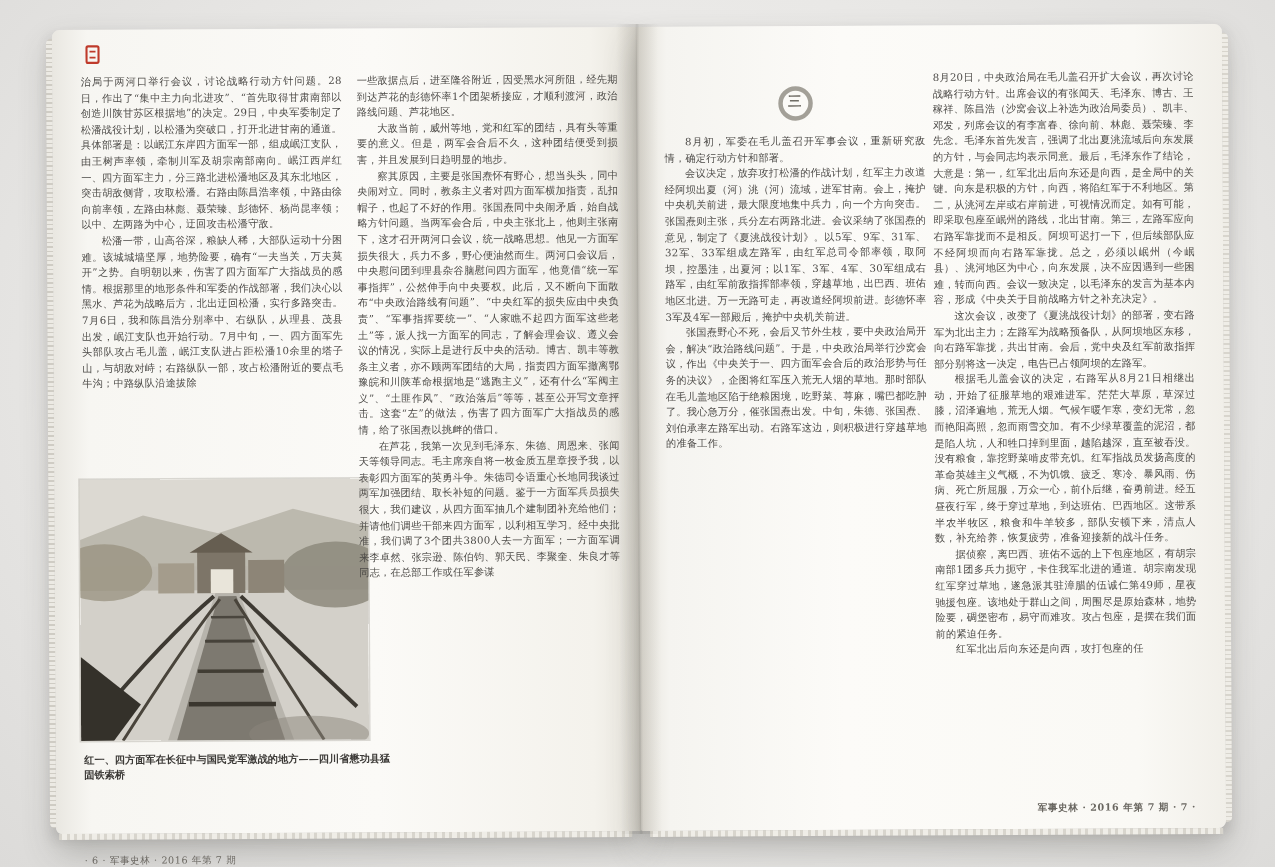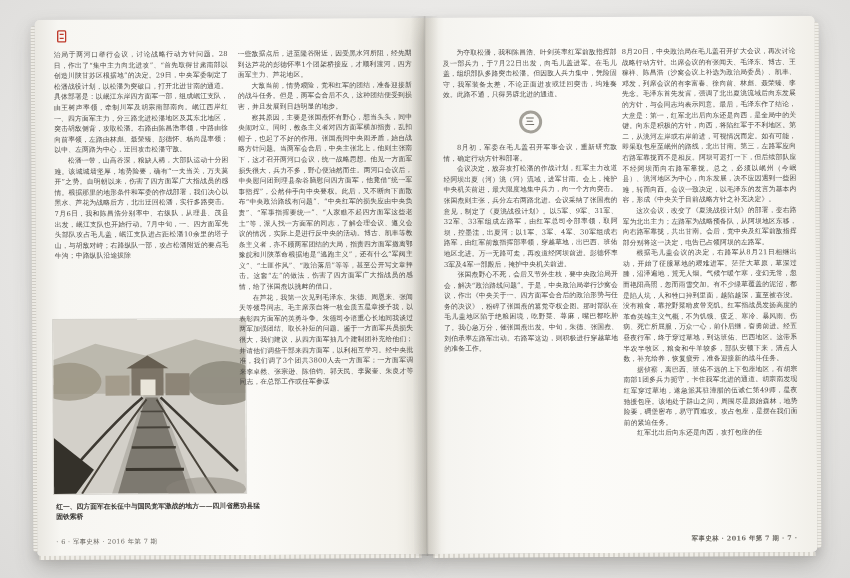--- a/index.html
+++ b/index.html
@@ -30,21 +30,21 @@
   .colL2{left:203px;top:30px;width:174px;height:482px;}
   .colR1{left:18px;top:30px;width:174px;height:482px;}
   .colR2{left:197px;top:30px;width:174px;height:482px;}
   .rubric{position:absolute;left:22px;top:8px;width:10px;height:13px;}
   .photo{position:absolute;left:17px;top:300px;width:192px;height:174px;
     box-shadow:0 0 0 1px rgba(120,115,105,.25);}
   .photo svg{display:block;width:100%;height:100%;}
   .caption{position:absolute;left:19px;top:482px;width:204px;color:#3c3a37;
     font-weight:bold;font-size:6.8px;line-height:1.5;text-align:justify;}
   .pfoot{position:absolute;top:518px;font-size:6.4px;color:#6a6761;letter-spacing:.4px;}
-  .pfoot-left{left:19px;}
+  .pfoot-left{left:19px;margin-top:32px;}
   .pfoot-right{right:20px;text-align:left;font-weight:bold;}
   .divider{display:flex;justify-content:center;margin:10px 0 9px 0;}
   .marker{width:17px;height:17px;border-radius:50%;border:3px solid #a3a098;display:flex;
     align-items:center;justify-content:center;color:#706d66;font-size:9px;font-weight:bold;
     background:#fbfaf7;}
 </style>
 </head>
 <body>
 
 <div class="scene">
@@ -93,41 +93,40 @@
           <polygon points="0,118 40,150 22,174 0,174" fill="#34312a"></polygon>
           <ellipse cx="152" cy="170" rx="40" ry="12" fill="#8b867b" opacity=".5"></ellipse>
         </svg>
       </div>
 
       <div class="caption">红一、四方面军在长征中与国民党军激战的地方——四川省懋功县猛固铁索桥</div>
 
       <div class="pfoot pfoot-left">· 6 ·  军事史林 · 2016 年第 7 期</div>
 
       <div class="col colL2">
-        <p class="cont">一些敌据点后，进至隆谷附近，因受黑水河所阻，经先期到达芦花的彭德怀率1个团架桥接应，才顺利渡河，四方面军主力、芦花地区。</p>
-        <p>大敌当前，情势艰险，党和红军的团结，准备迎接新的战斗任务。但是，两军会合后不久，这种团结便受到损害，并且发展到日趋明显的地步。</p>
+        <p class="cont">一些敌据点后，进至隆谷附近，因受黑水河所阻，经先期到达芦花的彭德怀率1个团架桥接应，才顺利渡河，政治路线问题、芦花地区。</p>
+        <p>大敌当前，威州等地，党和红军的团结，具有头等重要的意义。但是，两军会合后不久，这种团结便受到损害，并且发展到日趋明显的地步。</p>
         <p>察其原因，主要是张国焘怀有野心，想当头头，同中央闹对立。同时，教条主义者对四方面军横加指责，乱扣帽子，也起了不好的作用。张国焘同中央闹矛盾，始自战略方针问题。当两军会合后，中央主张北上，他则主张南下，这才召开两河口会议，统一战略思想。他见一方面军损失很大，兵力不多，野心便油然而生。两河口会议后，中央慰问团到理县杂谷脑慰问四方面军，他竟借“统一军事指挥”，公然伸手向中央要权。此后，又不断向下面散布“中央政治路线有问题”、“中央红军的损失应由中央负责”、“军事指挥要统一”、“人家瞧不起四方面军这些老土”等，派人找一方面军的同志，了解会理会议、遵义会议的情况，实际上是进行反中央的活动。博古、凯丰等教条主义者，亦不顾两军团结的大局，指责四方面军撤离鄂豫皖和川陕革命根据地是“逃跑主义”，还有什么“军阀主义”、“土匪作风”、“政治落后”等等，甚至公开写文章抨击。这套“左”的做法，伤害了四方面军广大指战员的感情，给了张国焘以挑衅的借口。</p>
         <p>在芦花，我第一次见到毛泽东、朱德、周恩来、张闻天等领导同志。毛主席亲自将一枚金质五星章授予我，以表彰四方面军的英勇斗争。朱德司令语重心长地同我谈过两军加强团结、取长补短的问题。鉴于一方面军兵员损失很大，我们建议，从四方面军抽几个建制团补充给他们；并请他们调些干部来四方面军，以利相互学习。经中央批准，我们调了3个团共3800人去一方面军；一方面军调来李卓然、张宗逊、陈伯钧、郭天民、李聚奎、朱良才等同志，在总部工作或任军参谋</p>
       </div>
     </div>
 
     <div class="page page-right">
       <div class="edge edge-right"></div>
       <div class="edge edge-bottom" style="right:2px;left:auto;"></div>
 
       <div class="col colR1">
-        <p>为夺取松潘，我和陈昌浩、叶剑英率红军前敌指挥部及一部兵力，于7月22日出发，向毛儿盖进军。在毛儿盖，组织部队多路突击松潘。但因敌人兵力集中，凭险固守，我军装备太差，不论正面进攻或迂回突击，均难奏效。此路不通，只得另辟北进的通道。</p>
         <div class="divider">
           <span class="marker">
             <span>三</span>
           </span>
         </div>
         <p>8月初，军委在毛儿盖召开军事会议，重新研究敌情，确定行动方针和部署。</p>
         <p>会议决定，放弃攻打松潘的作战计划，红军主力改道经阿坝出夏（河）洮（河）流域，进军甘南。会上，掩护中央机关前进，最大限度地集中兵力，向一个方向突击。张国焘则主张，兵分左右两路北进。会议采纳了张国焘的意见，制定了《夏洮战役计划》。以5军、9军、31军、32军、33军组成左路军，由红军总司令部率领，取阿坝，控墨洼，出夏河；以1军、3军、4军、30军组成右路军，由红军前敌指挥部率领，穿越草地，出巴西、班佑地区北进。万一无路可走，再改道经阿坝前进。彭德怀率3军及4军一部殿后，掩护中央机关前进。</p>
-        <p>张国焘野心不死，会后又节外生枝，要中央政治局开会，解决“政治路线问题”。于是，中央政治局举行沙窝会议，作出《中央关于一、四方面军会合后的政治形势与任务的决议》，粉碎了张国焘的篡党夺权企图。那时部队在毛儿盖地区陷于绝粮困境，吃野菜、荨麻，嘴巴都吃肿了。我心急万分，催张国焘出发。中旬，朱德、张国焘、刘伯承率左路军出动。右路军这边，则积极进行穿越草地的准备工作。</p>
+        <p>张国焘野心不死，会后又节外生枝，要中央政治局开会，解决“政治路线问题”。于是，中央政治局举行沙窝会议，作出《中央关于一、四方面军会合后的政治形势与任务的决议》，企图将红军压入荒无人烟的草地。那时部队在毛儿盖地区陷于绝粮困境，吃野菜、荨麻，嘴巴都吃肿了。我心急万分，催张国焘出发。中旬，朱德、张国焘、刘伯承率左路军出动。右路军这边，则积极进行穿越草地的准备工作。</p>
       </div>
 
       <div class="col colR2">
         <p class="cont">8月20日，中央政治局在毛儿盖召开扩大会议，再次讨论战略行动方针。出席会议的有张闻天、毛泽东、博古、王稼祥、陈昌浩（沙窝会议上补选为政治局委员）、凯丰、邓发，列席会议的有李富春、徐向前、林彪、聂荣臻、李先念。毛泽东首先发言，强调了北出夏洮流域后向东发展的方针，与会同志均表示同意。最后，毛泽东作了结论，大意是：第一，红军北出后向东还是向西，是全局中的关键。向东是积极的方针，向西，将陷红军于不利地区。第二，从洮河左岸或右岸前进，可视情况而定。如有可能，即采取包座至岷州的路线，北出甘南。第三，左路军应向右路军靠拢而不是相反。阿坝可迟打一下，但后续部队应不经阿坝而向右路军靠拢。总之，必须以岷州（今岷县）、洮河地区为中心，向东发展，决不应因遇到一些困难，转而向西。会议一致决定，以毛泽东的发言为基本内容，形成《中央关于目前战略方针之补充决定》。</p>
         <p>这次会议，改变了《夏洮战役计划》的部署，变右路军为北出主力；左路军为战略预备队，从阿坝地区东移，向右路军靠拢，共出甘南。会后，党中央及红军前敌指挥部分别将这一决定，电告已占领阿坝的左路军。</p>
         <p>根据毛儿盖会议的决定，右路军从8月21日相继出动，开始了征服草地的艰难进军。茫茫大草原，草深过膝，沼泽遍地，荒无人烟。气候乍暖乍寒，变幻无常，忽而艳阳高照，忽而雨雪交加。有不少绿草覆盖的泥沼，都是陷人坑，人和牲口掉到里面，越陷越深，直至被吞没。没有粮食，靠挖野菜啃皮带充饥。红军指战员发扬高度的革命英雄主义气概，不为饥饿、疲乏、寒冷、暴风雨、伤病、死亡所屈服，万众一心，前仆后继，奋勇前进。经五昼夜行军，终于穿过草地，到达班佑、巴西地区。这带系半农半牧区，粮食和牛羊较多，部队安顿下来，清点人数，补充给养，恢复疲劳，准备迎接新的战斗任务。</p>
         <p>据侦察，离巴西、班佑不远的上下包座地区，有胡宗南部1团多兵力扼守，卡住我军北进的通道。胡宗南发现红军穿过草地，遂急派其驻漳腊的伍诚仁第49师，星夜驰援包座。该地处于群山之间，周围尽是原始森林，地势险要，碉堡密布，易守而难攻。攻占包座，是摆在我们面前的紧迫任务。</p>
         <p>红军北出后向东还是向西，攻打包座的任</p>
       </div>
 

